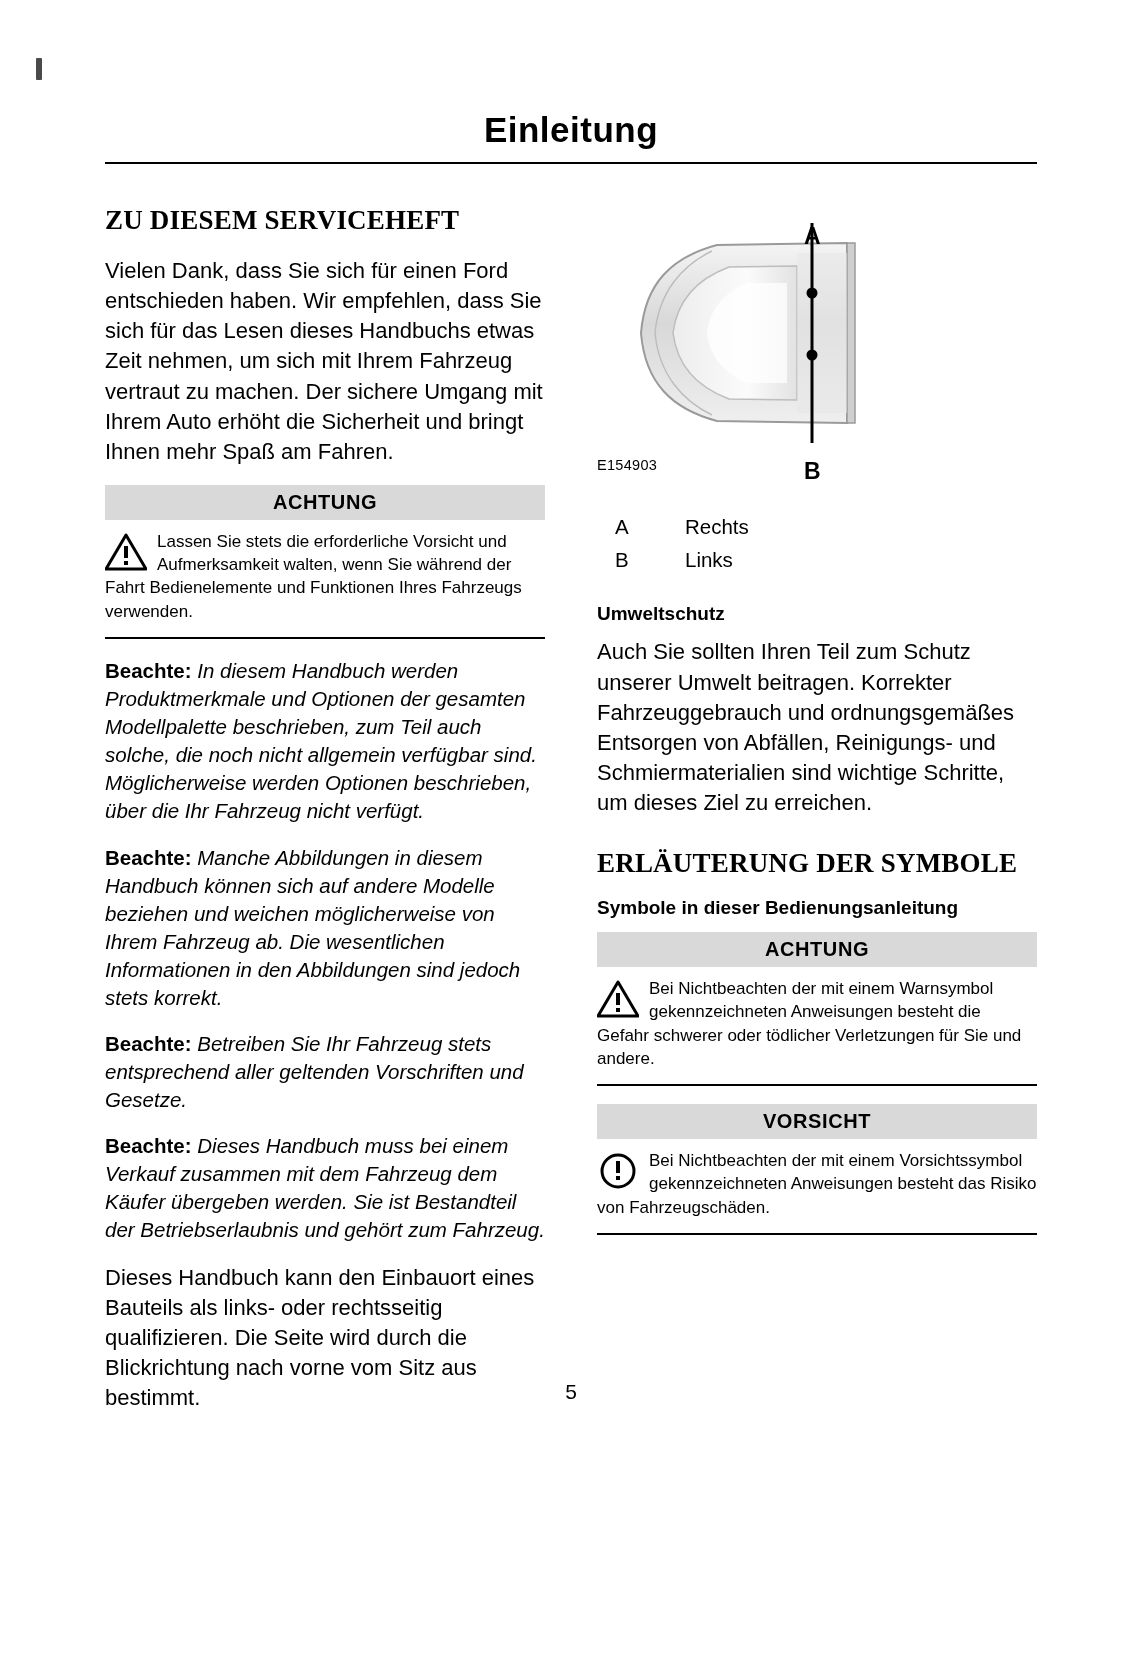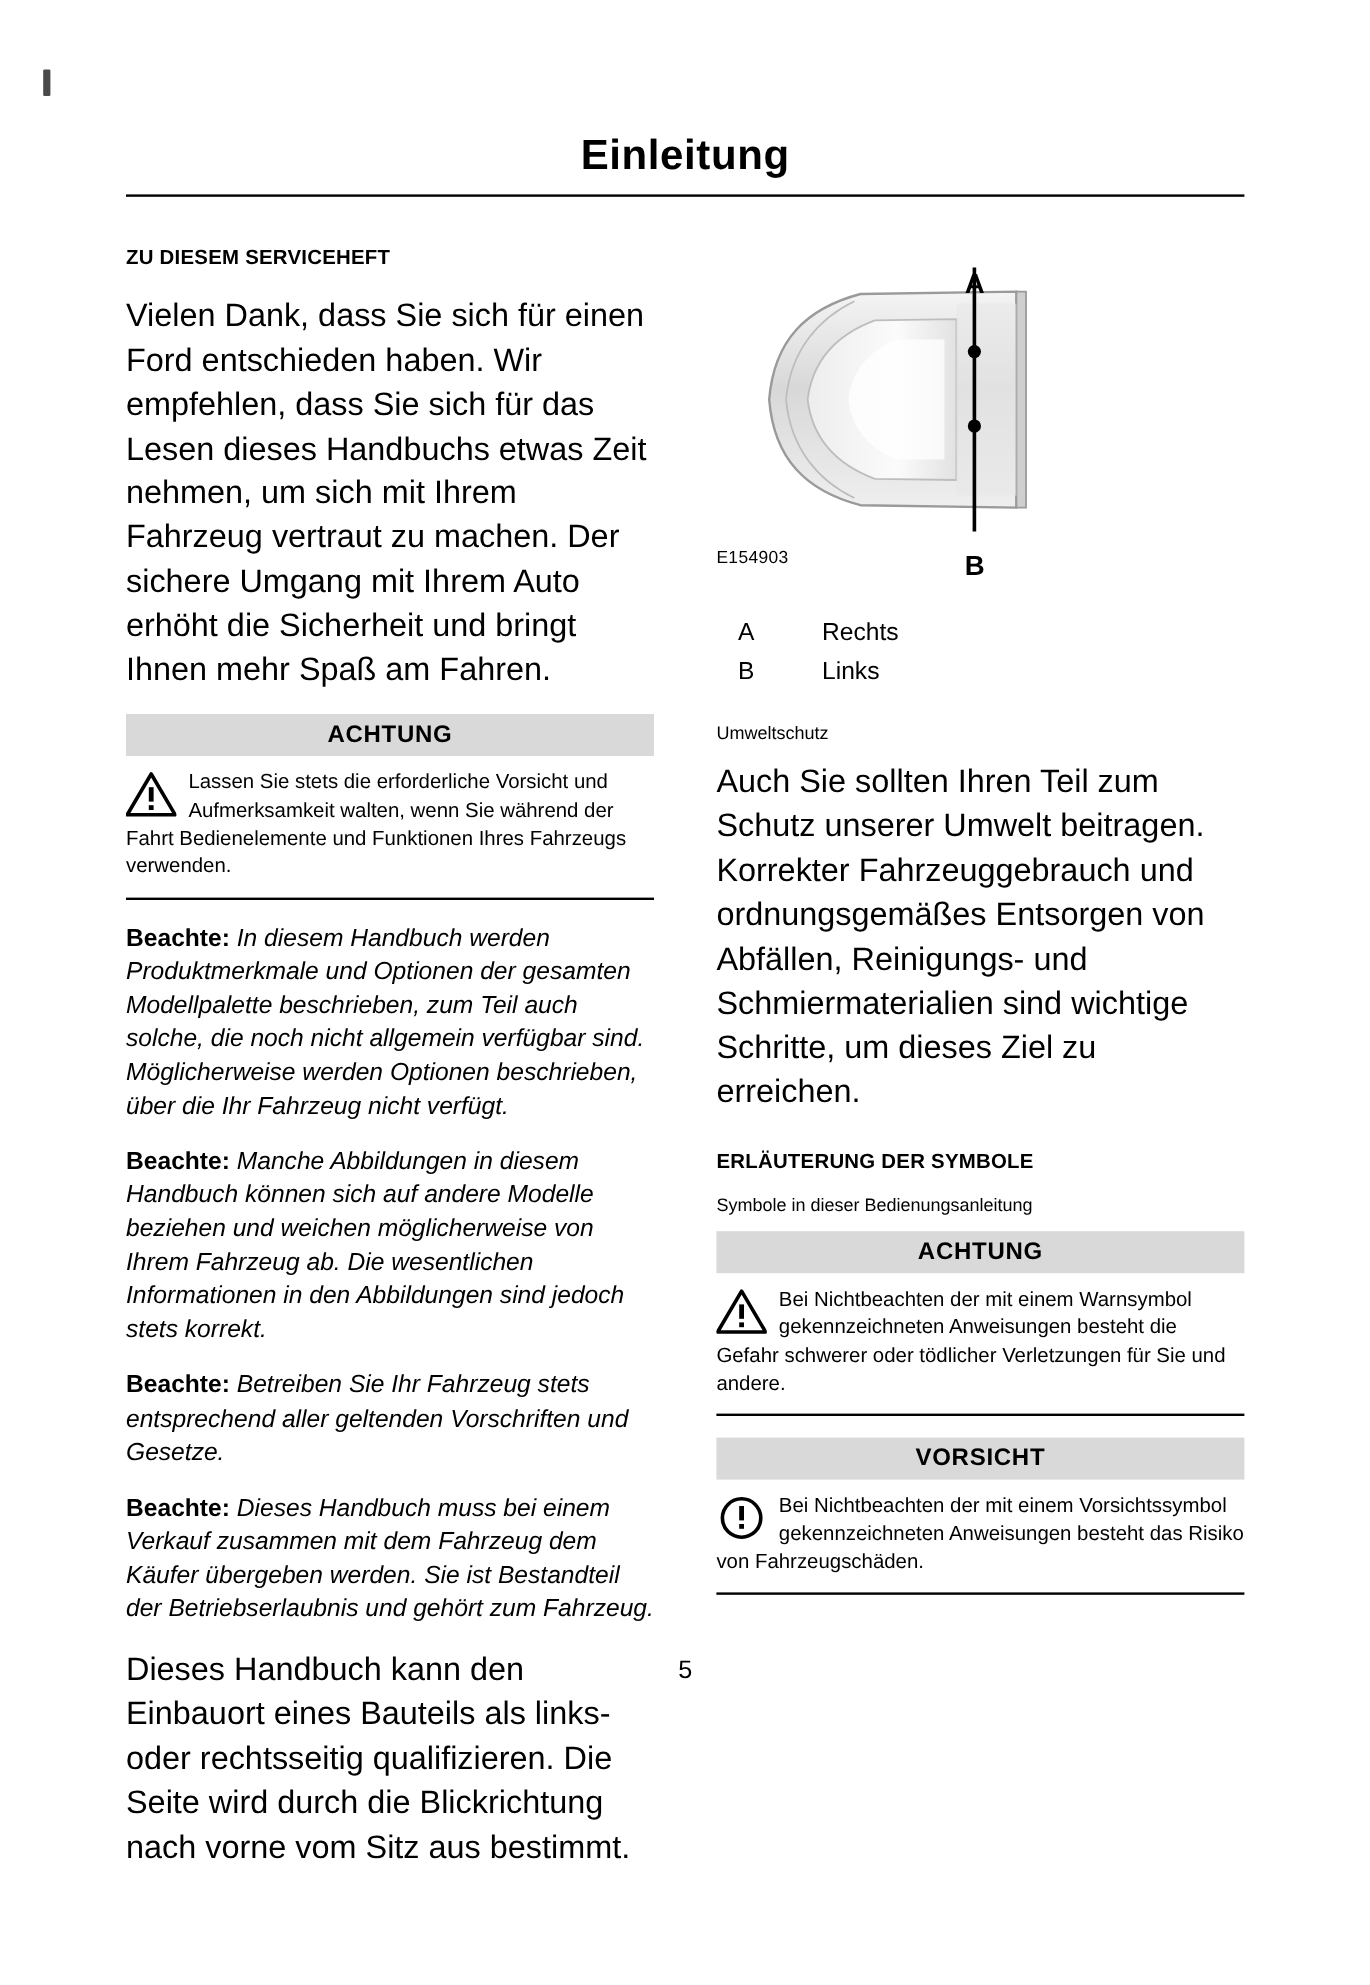--- a/index.html
+++ b/index.html
@@ -52,34 +52,35 @@
   }
   .col {
     position: absolute;
     top: 205px;
     width: 440px;
   }
   .col-left { left: 105px; }
   .col-right { left: 597px; width: 440px; }
 
   h1.sec {
-    font-size: 17px;
+    font-size: 27px;
     font-weight: bold;
     letter-spacing: 0.2px;
     margin: 0 0 20px 0;
     line-height: 1.15;
+    font-family: Liberation Serif, serif;
   }
   h2.sub {
-    font-size: 15px;
-    font-weight: normal;
+    font-size: 19px;
+    font-weight: bold;
     margin: 26px 0 12px 0;
     line-height: 1.2;
   }
   p.body {
-    font-size: 27px;
+    font-size: 22px;
     line-height: 1.37;
     margin: 0 0 18px 0;
   }
   p.note {
     font-size: 20.5px;
     line-height: 1.37;
     margin: 0 0 18px 0;
     font-style: italic;
   }
   p.note b {

